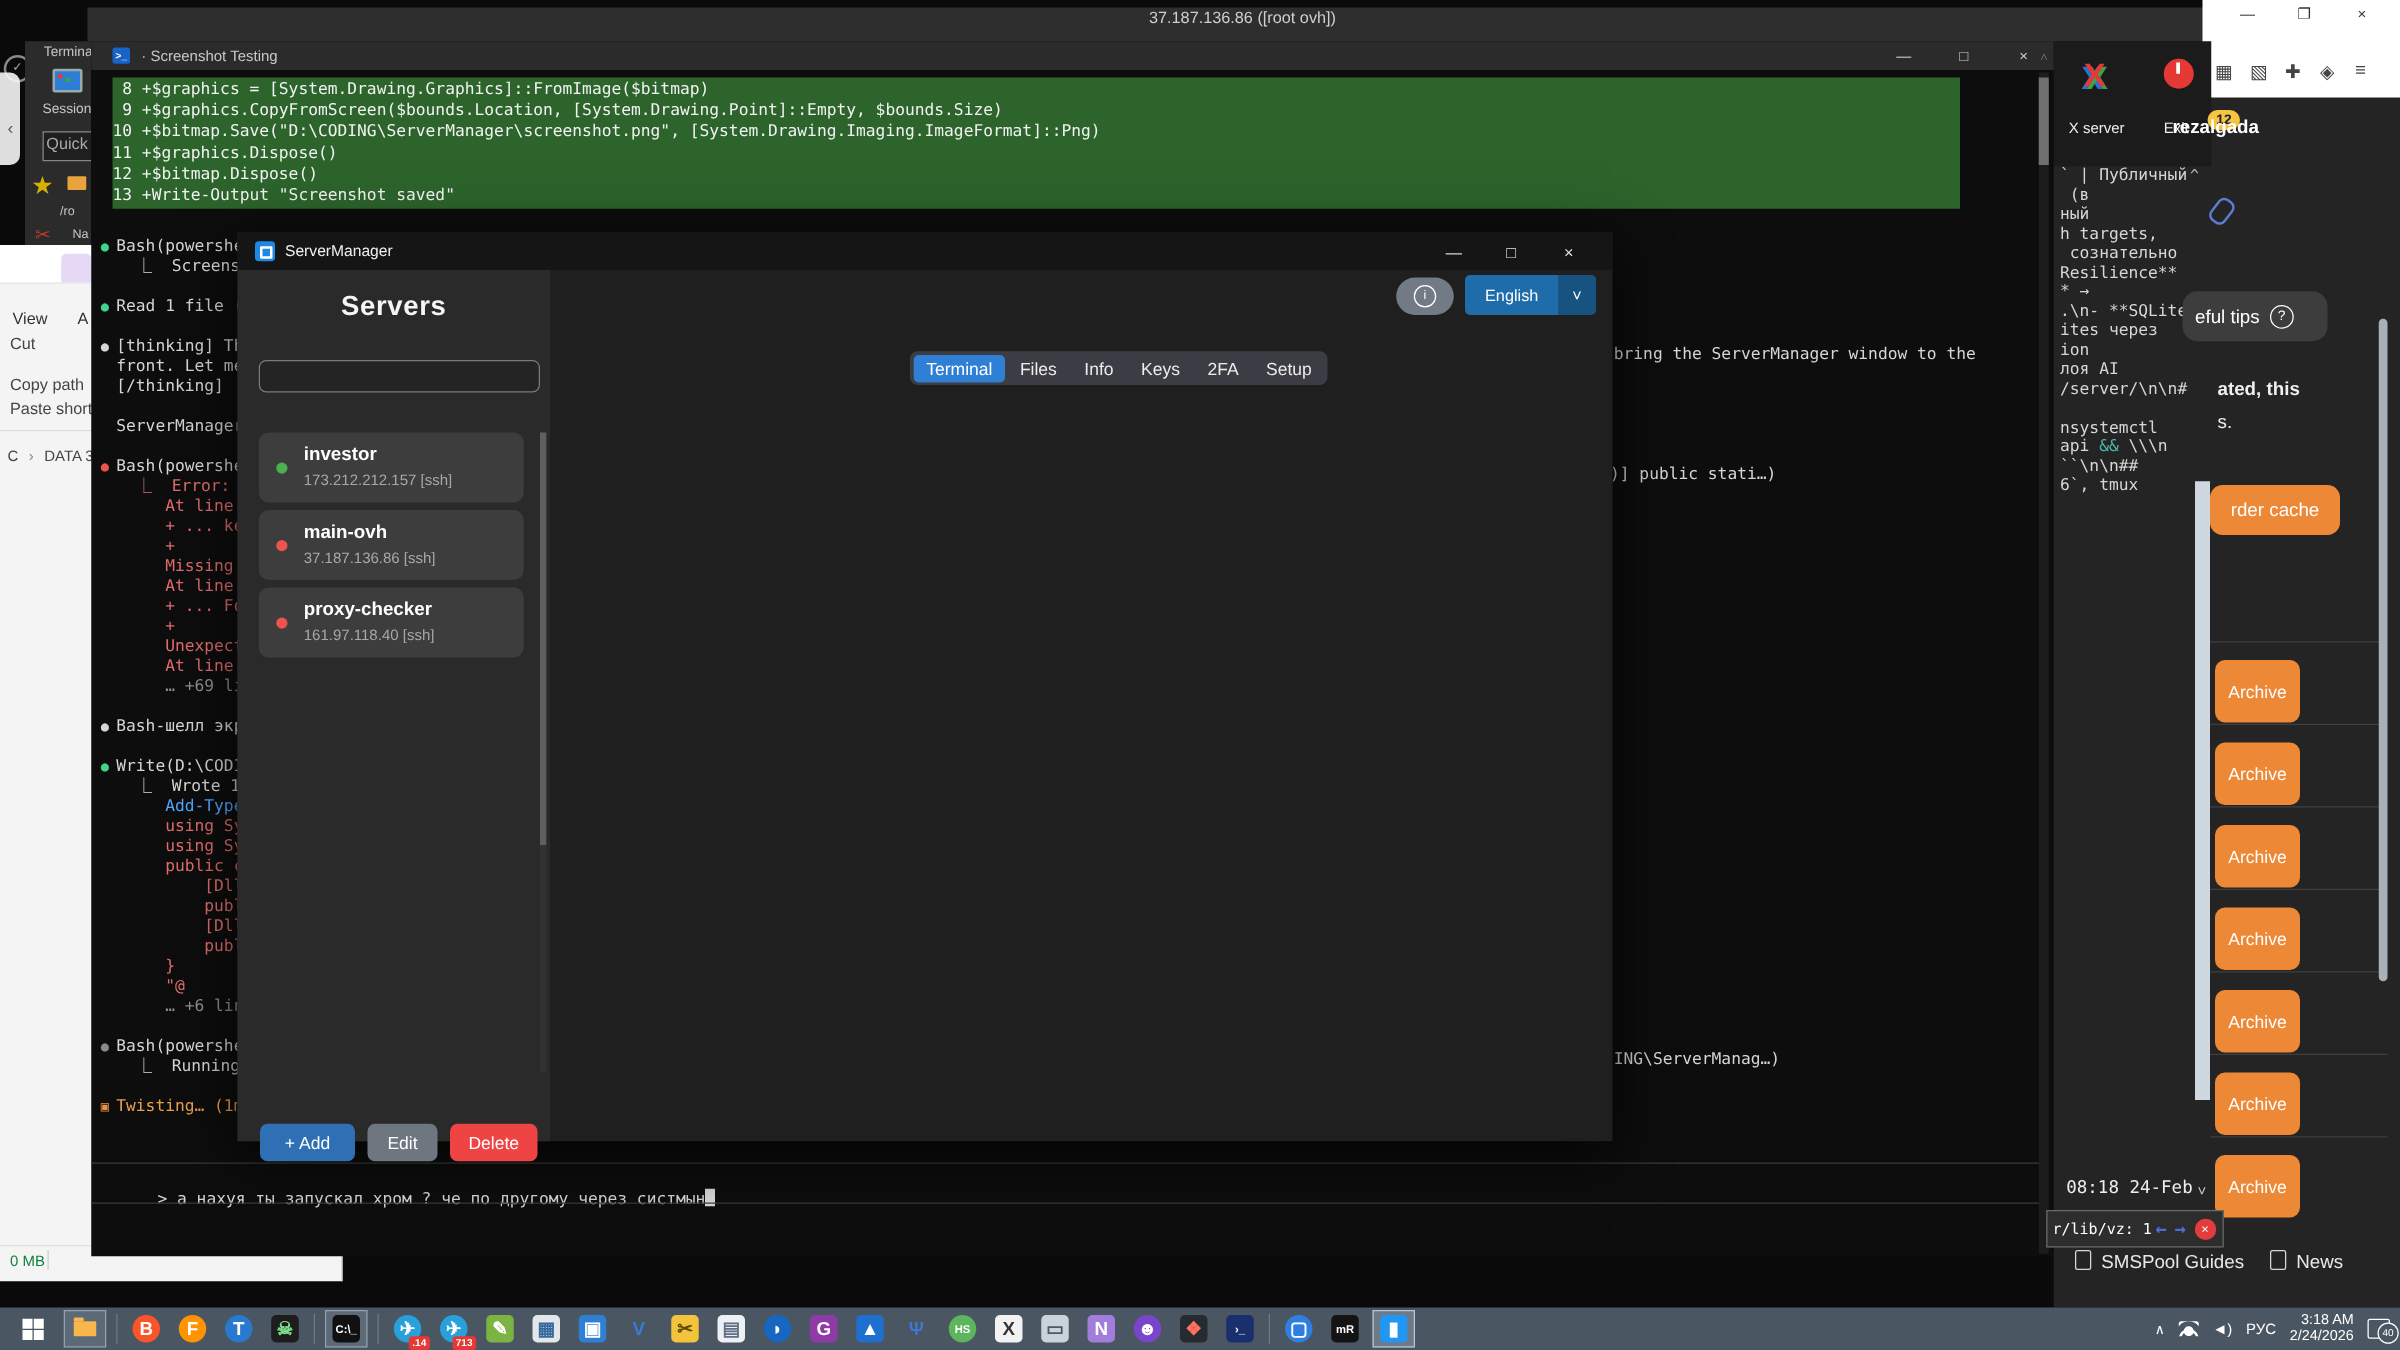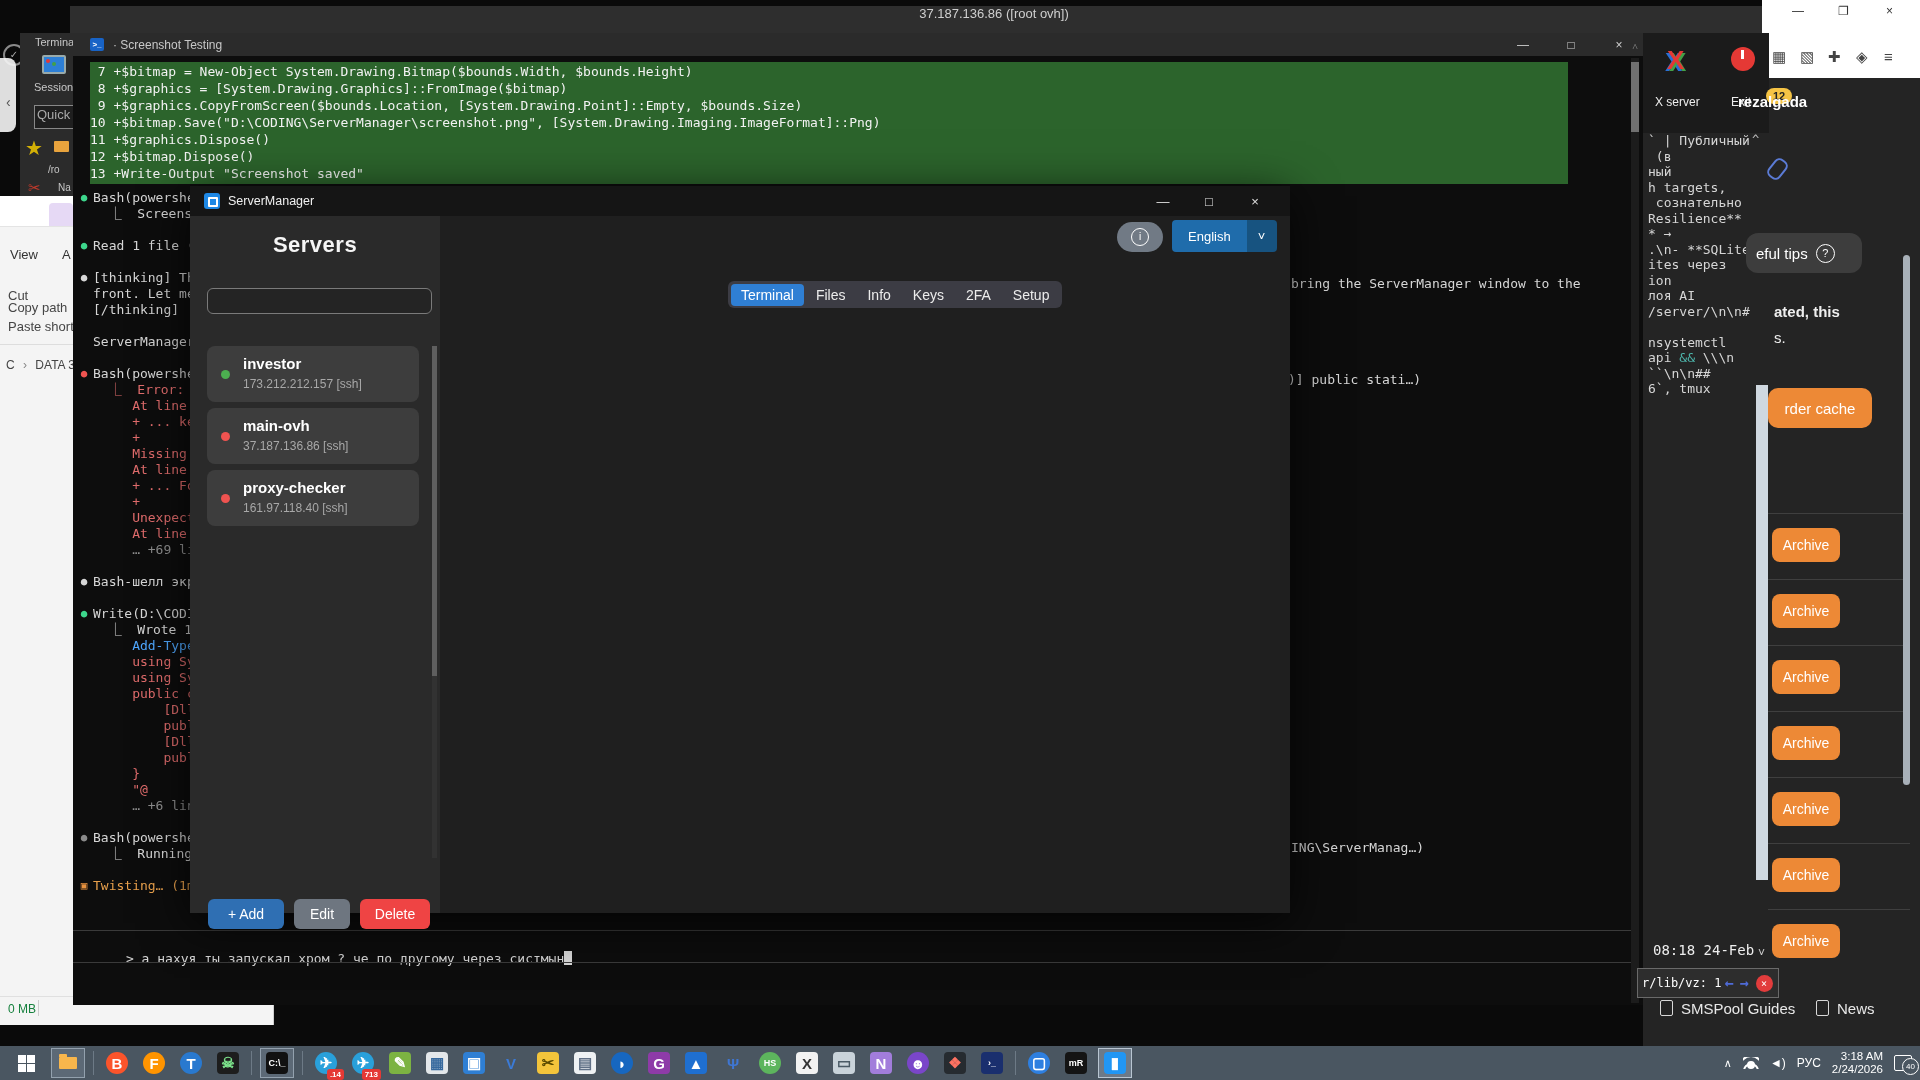--- a/index.html
+++ b/index.html
@@ -90,21 +90,21 @@
   #badge12{left:1766px;top:88px;background:#f6c445;color:#222;font-size:11px;font-weight:bold;border-radius:9px;padding:2px 7px;}
   #profile-name{left:1738px;top:93px;color:#fff;font-size:15px;font-weight:bold;}
   #paperclip{left:1770px;top:158px;width:11px;height:18px;border:2px solid #5b7bd5;border-radius:6px;transform:rotate(38deg);}
   #tips-pill{left:1746px;top:233px;width:116px;height:40px;background:#3d3d3d;border-radius:12px;display:flex;align-items:center;gap:8px;padding-left:10px;box-sizing:border-box;color:#fff;font-size:15px;}
   .q-circ{width:17px;height:17px;border:1.5px solid #fff;border-radius:50%;font-size:11px;line-height:17px;text-align:center;}
   #frag1{left:1774px;top:303px;color:#eee;font-size:15px;font-weight:bold;}
   #frag2{left:1774px;top:329px;color:#eee;font-size:15px;}
   #order-btn{left:1768px;top:388px;width:104px;height:40px;background:#ed8936;border:none;border-radius:10px;color:#fff;font-size:15px;font-family:inherit;}
   #lightstrip{left:1756px;top:385px;width:12px;height:495px;background:#cfd8e0;}
   .arch-row{position:absolute;left:1768px;width:142px;height:66px;border-top:1px solid #3f3f3f;}
-  .arch-btn{position:absolute;left:4px;top:14px;width:68px;height:34px;background:#ed8936;border:none;border-radius:8px;color:#fff;font-size:14px;font-family:inherit;}
+  .arch-btn{position:absolute;left:4px;top:14px;width:68px;height:50px;background:#ed8936;border:none;border-radius:8px;color:#fff;font-size:14px;font-family:inherit;}
   #r-time{left:1653px;top:942px;color:#eee;font-size:14px;}
   #r-chev{left:1758px;top:946px;color:#ccc;font-size:12px;}
   #findbar{left:1637px;top:968px;width:140px;height:28px;background:#2d2d2d;border:1px solid #6a6a6a;display:flex;align-items:center;font-size:12px;color:#fff;}
   #findbar .arrows{color:#4f6bd8;font-weight:bold;font-size:15px;margin:0 3px;}
   #findbar .fclose{width:17px;height:17px;border-radius:50%;background:#e23c3c;color:#fff;font-size:10px;line-height:17px;text-align:center;margin-left:4px;}
   .doc-ico{display:inline-block;width:11px;height:14px;border:1.5px solid #d8d8d8;border-radius:2px;vertical-align:-2px;margin-right:8px;}
   .blink{position:absolute;top:1000px;color:#e8e8e8;font-size:15px;}
   #br-scroll{left:1903px;top:255px;width:7px;height:530px;background:#a8b0b8;border-radius:4px;}
   
   #tl-shield{left:3px;top:44px;width:18px;height:18px;border:2px solid #8a8a8a;border-radius:50%;color:#aaa;font-size:10px;line-height:18px;text-align:center;}
@@ -170,21 +170,21 @@
     <span class="abs" style="left:8px;top:146px;color:#c0392b;font-size:15px;">✂</span>
     <span class="abs" style="left:38px;top:149px;font-size:10px;">Na</span>
   </div>
 
   <div class="abs" id="explorer">
     <div id="exp-tabs">
       <div id="exp-tab-colored"></div>
     </div>
     <span class="abs exp-menu" style="left:10px;top:51px;">View</span>
     <span class="abs exp-menu" style="left:62px;top:51px;">A</span>
-    <span class="abs exp-btn" style="left:8px;top:92px;">Cut</span>
+    <span class="abs exp-btn" style="left:8px;top:71px;">Cut</span>
     <span class="abs exp-btn" style="left:8px;top:104px;">Copy path</span>
     <span class="abs exp-btn" style="left:8px;top:123px;">Paste shortcut</span>
     <div class="abs" style="left:0;top:148px;width:100%;height:1px;background:#ddd;"></div>
     <span class="abs" id="exp-crumb" style="left:6px;top:162px;">
       <span>C</span>
       <span style="color:#888;margin:0 5px;">›</span>
       <span>DATA 3T</span>
     </span>
     <div class="abs" style="left:0;top:800px;width:100%;height:1px;background:#e0e0e0;"></div>
     <span class="abs" style="left:8px;top:806px;font-size:12px;color:#15803d;">0 MB</span>
@@ -195,21 +195,20 @@
     <div id="claude-titlebar" style="font-family:'Liberation Sans',sans-serif;">
       <span class="ps-ico">&gt;_</span>
       <span>· Screenshot Testing</span>
       <span class="ctrls">
         <span class="cctrl">—</span>
         <span class="cctrl">□</span>
         <span class="cctrl">×</span>
       </span>
     </div>
     <div id="diff">
-        <pre> 7 +$bitmap = New-Object System.Drawing.Bitmap($bounds.Width, $bounds.Height)</pre>
         <pre> 8 +$graphics = [System.Drawing.Graphics]::FromImage($bitmap)</pre>
         <pre> 9 +$graphics.CopyFromScreen($bounds.Location, [System.Drawing.Point]::Empty, $bounds.Size)</pre>
         <pre>10 +$bitmap.Save("D:\CODING\ServerManager\screenshot.png", [System.Drawing.Imaging.ImageFormat]::Png)</pre>
         <pre>11 +$graphics.Dispose()</pre>
         <pre>12 +$bitmap.Dispose()</pre>
         <pre>13 +Write-Output "Screenshot saved"</pre>
       </div>
     <div id="left-lines">
         <div class="lline"><span class="lb b-green">●</span><span class="c-white">Bash(powershe</span></div>
         <div class="lline"><span class="lb"></span><span class="c-white">  ⎿  Screenshot</span></div>

